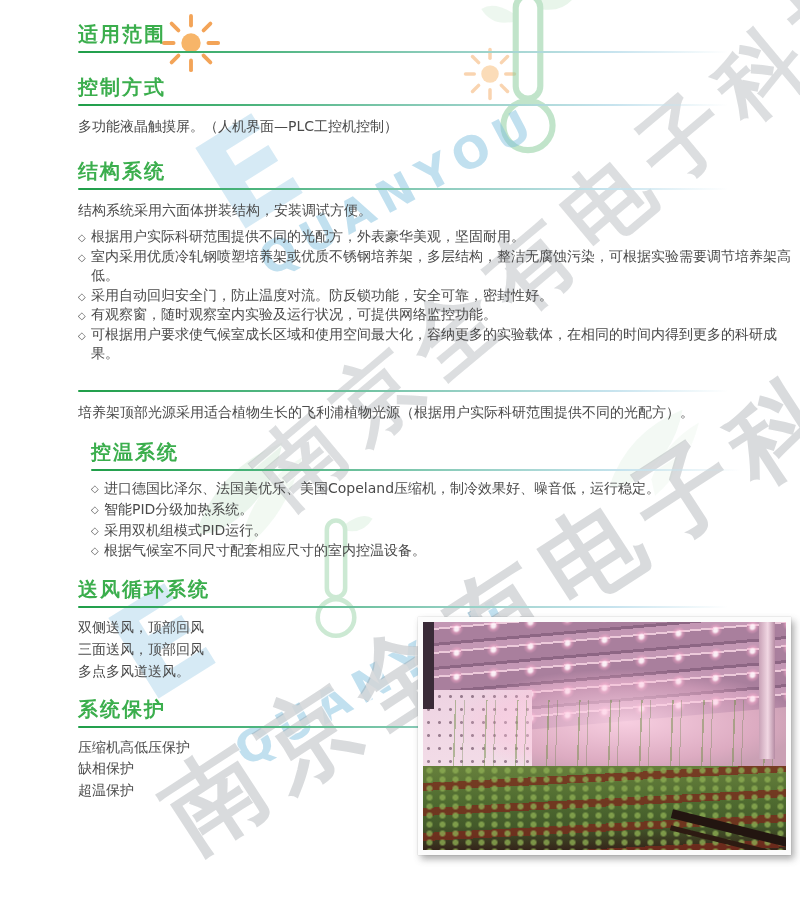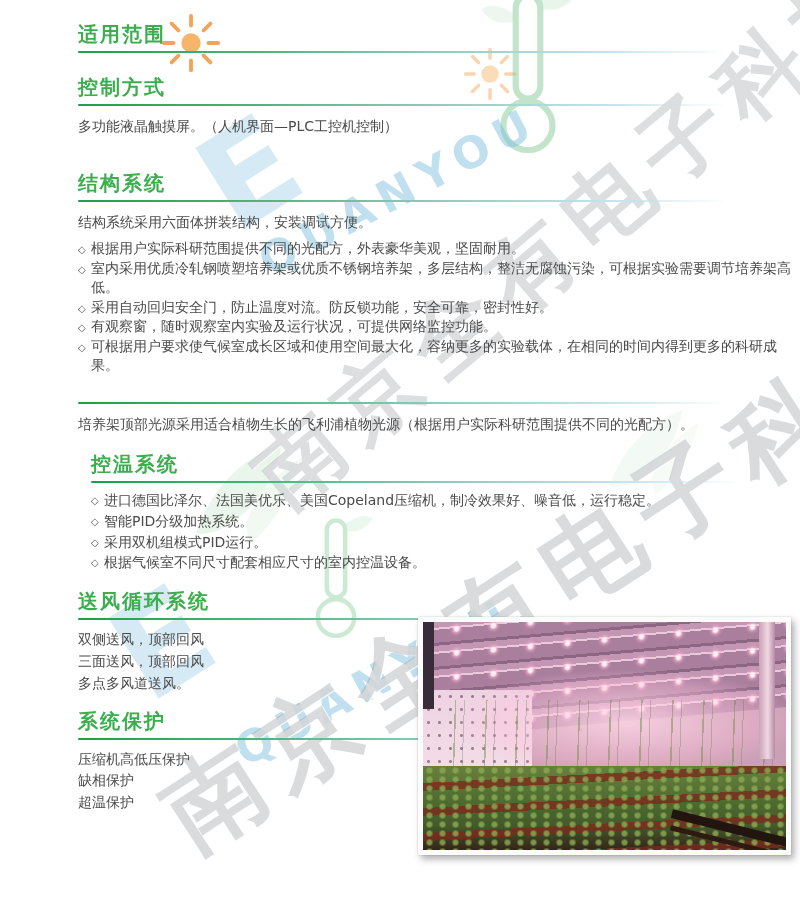--- a/index.html
+++ b/index.html
@@ -30,21 +30,21 @@
   .wm-leaf2{left:600px;top:395px;width:110px;height:110px;opacity:.3;}
 
   
   .content{position:relative;z-index:2;padding:22px 8px 0 78px;width:714px;}
   h2.sec-title{margin:0;font-size:20px;line-height:1.2;font-weight:bold;
       color:#3bae4d;letter-spacing:2px;}
   .rule{height:2px;width:650px;margin-top:5px;border-radius:1px;
       background:linear-gradient(90deg,#1f9e48 0%,#4eb57f 28%,#93cfc2 58%,
       #c6e3ee 82%,rgba(214,234,242,0) 100%);}
   section{display:block;}
-  .s2{margin-top:22px;} .s3{margin-top:34px;} .s4{margin-top:26px;}
+  .s2{margin-top:22px;} .s3{margin-top:22px;} .s4{margin-top:26px;}
   .s5{margin-top:18px;margin-left:13px;} .s6{margin-top:16px;} .s7{margin-top:14px;}
   .para{margin:12px 0 0;font-size:14px;color:#4a4a4a;line-height:19.5px;
       text-align:justify;text-indent:2em;}
   .line{margin:11px 0 0;font-size:14px;color:#4a4a4a;line-height:19.5px;}
   .blist{list-style:none;margin:7px 0 0;padding:0;font-size:14px;color:#4a4a4a;}
   .blist li{position:relative;padding-left:13px;line-height:19.5px;}
   .blist.loose li{line-height:20.8px;}
   .blist .bullet{position:absolute;left:0;top:1px;font-size:10px;color:#5a5a5a;}
   .shortline{margin:0;font-size:14px;color:#4a4a4a;line-height:21.8px;}
   .s6 .shortline:first-of-type,.s7 .shortline:first-of-type{margin-top:9px;}

